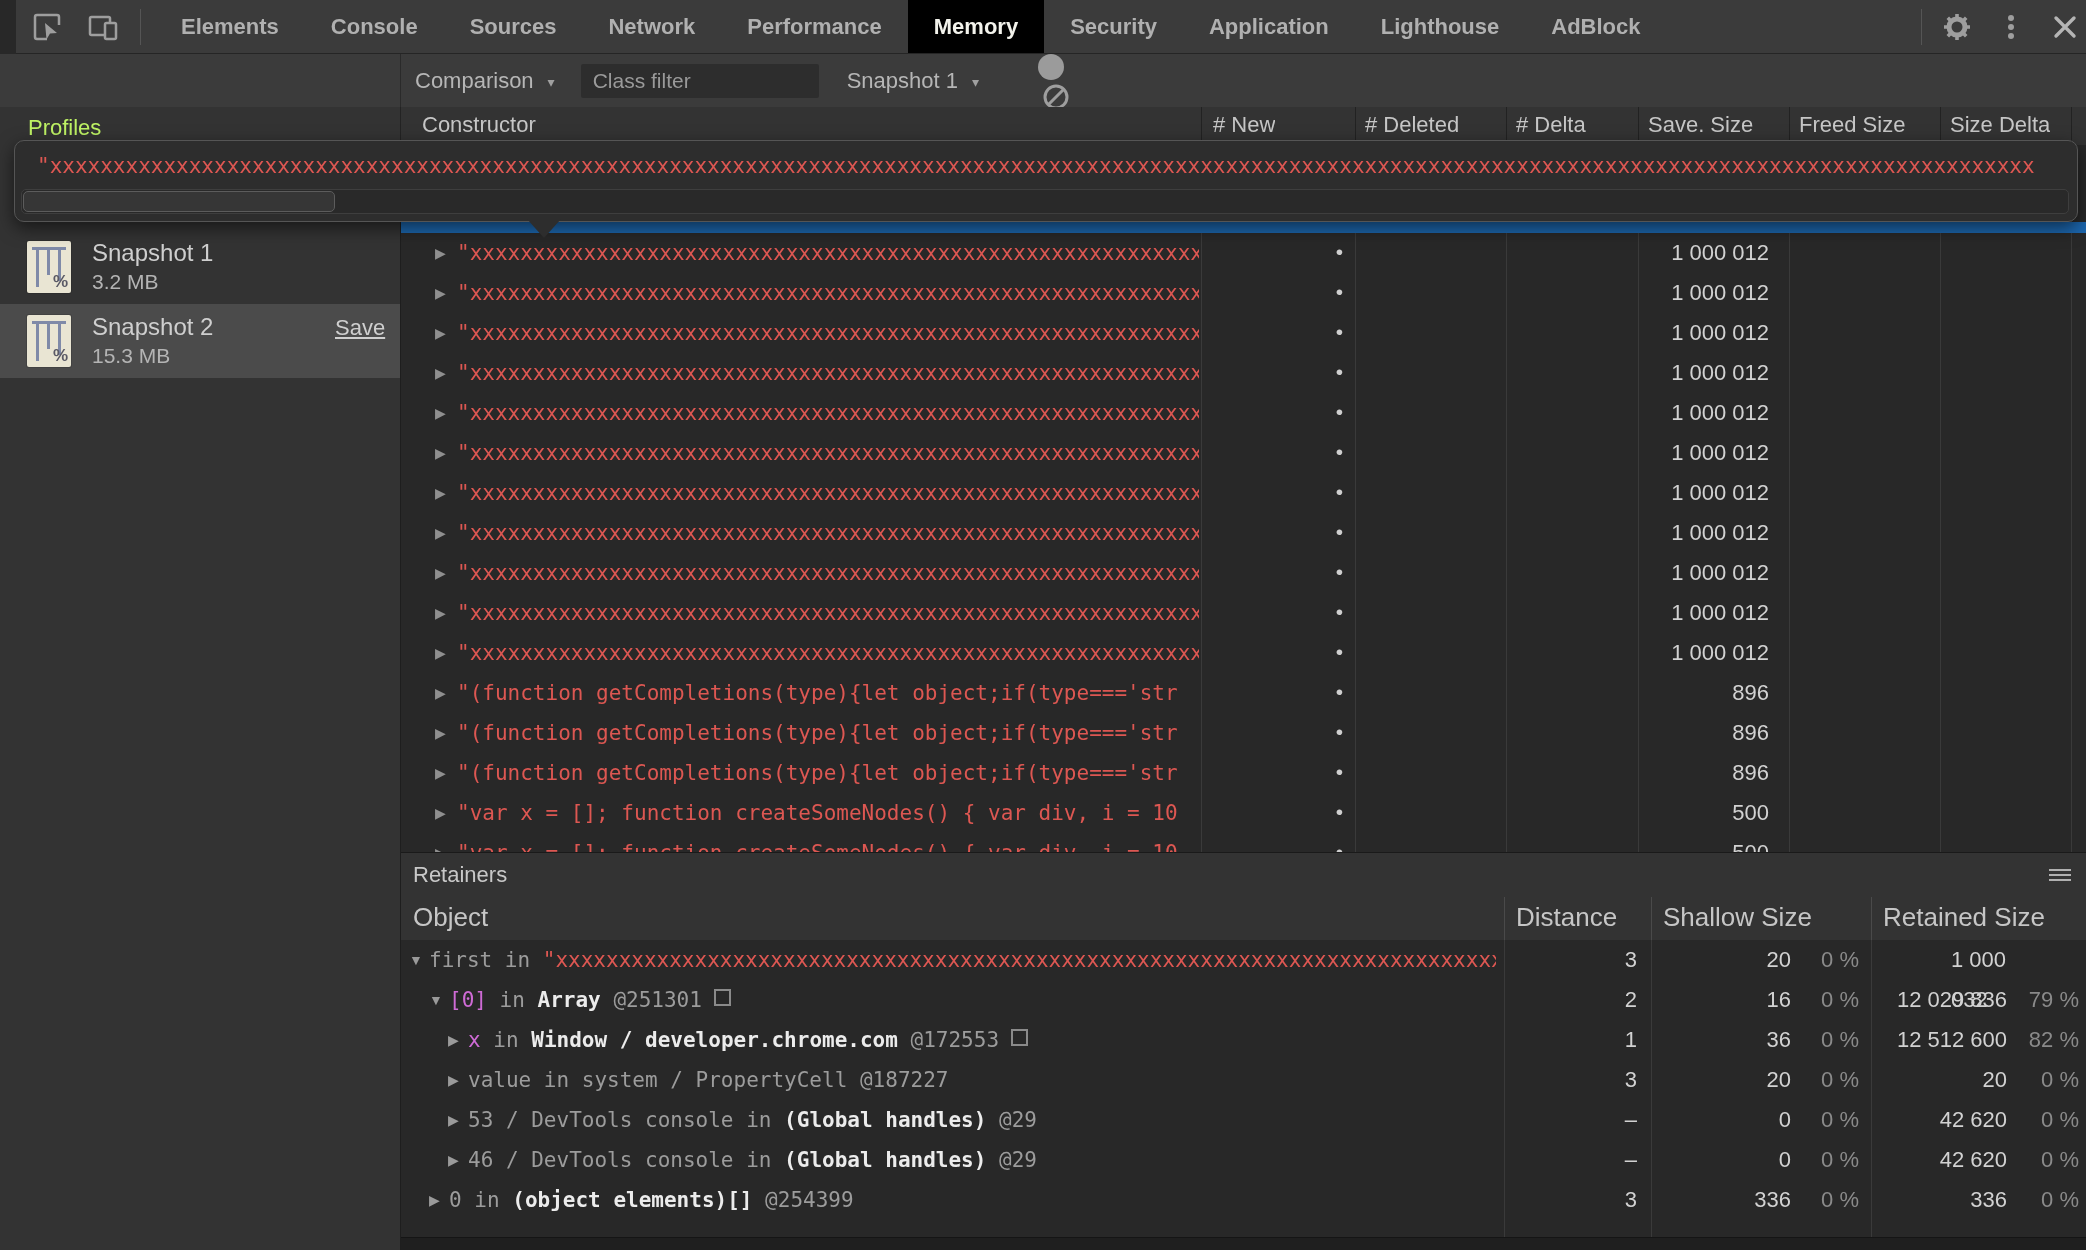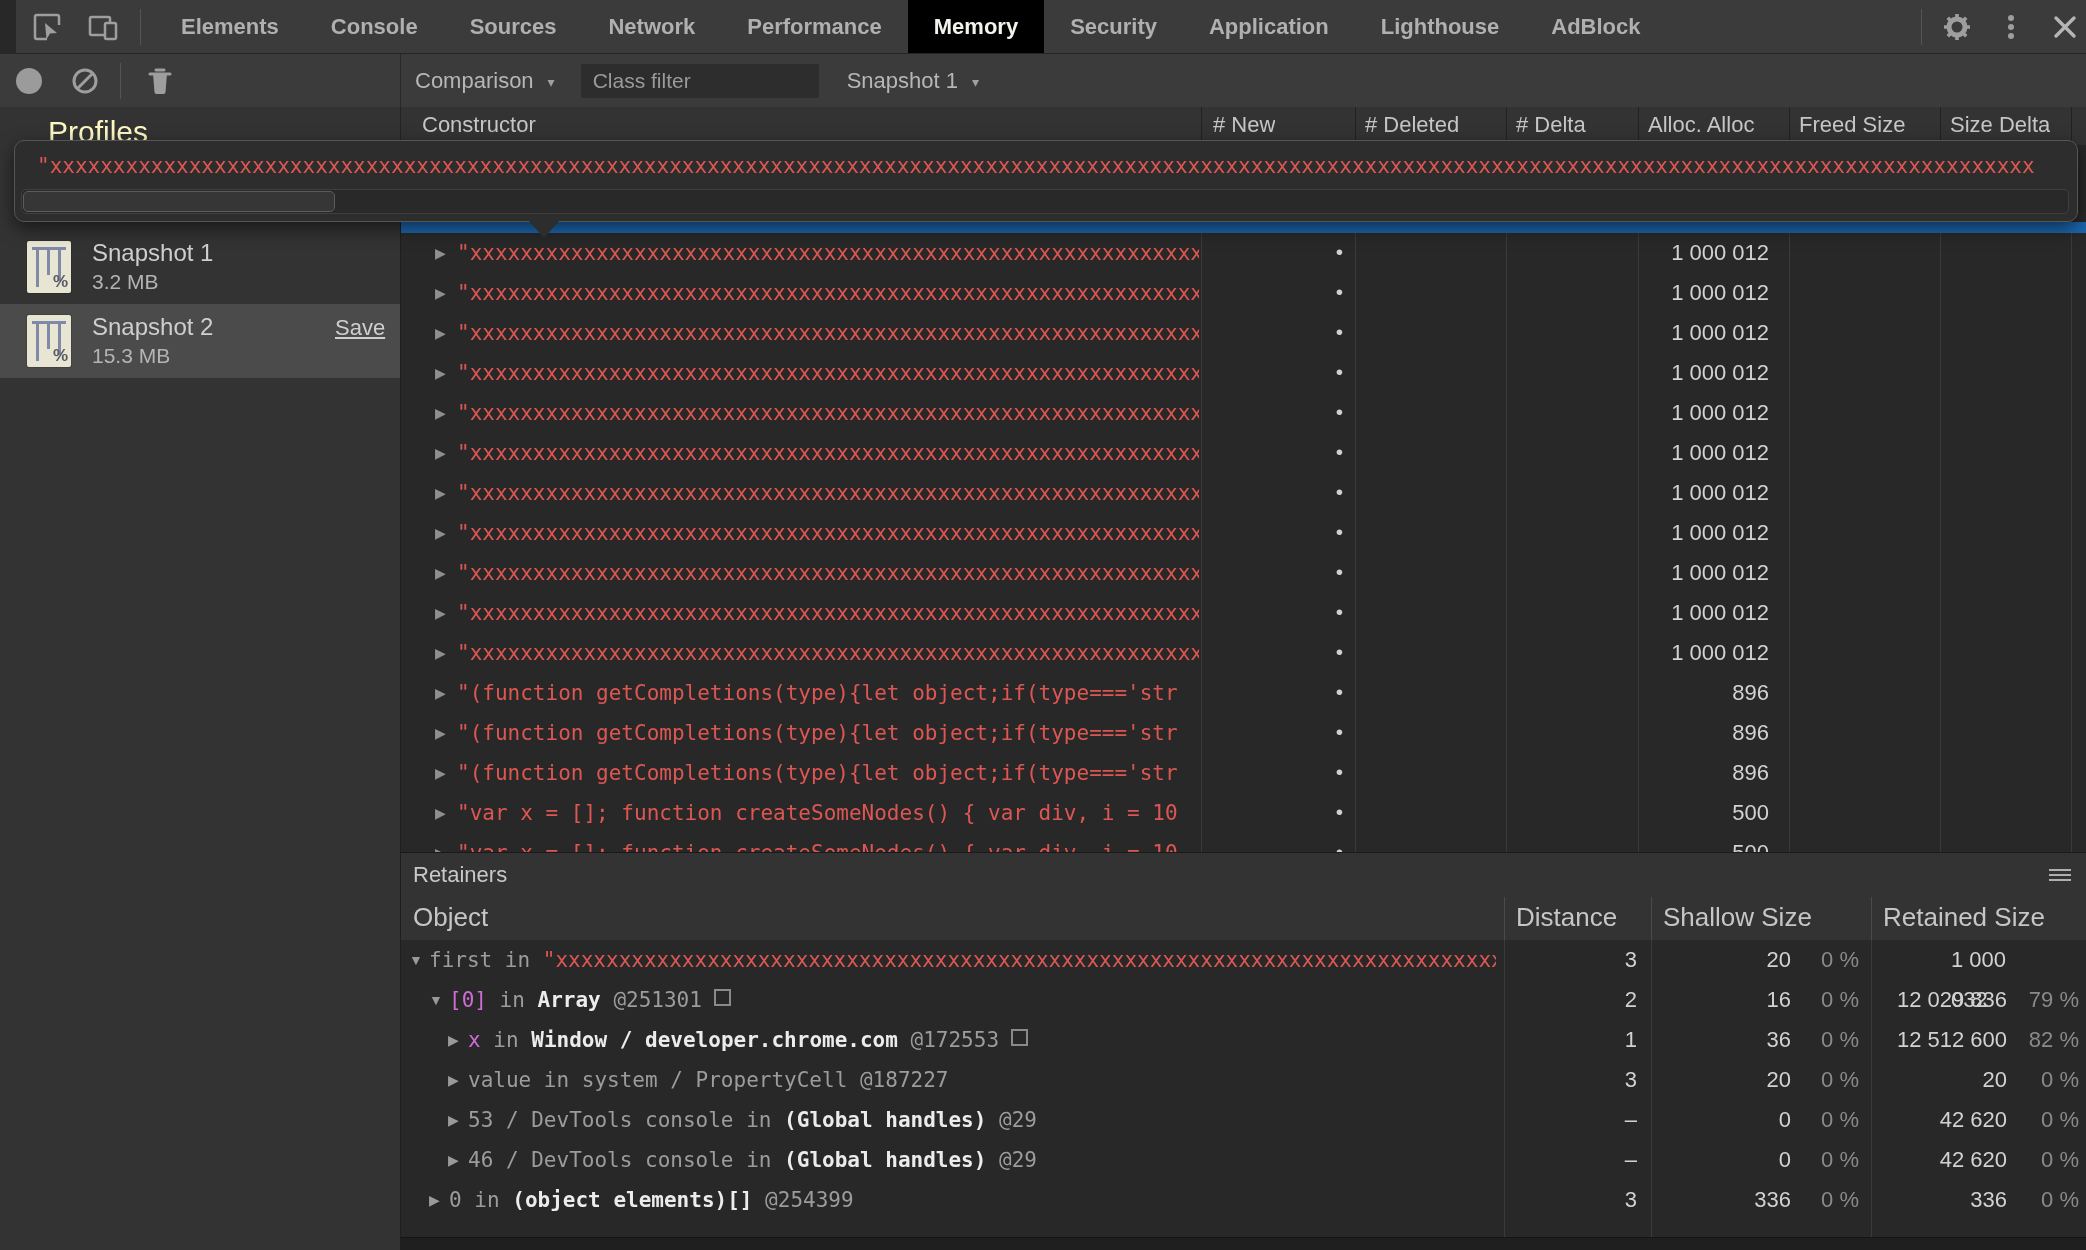--- a/index.html
+++ b/index.html
@@ -15,35 +15,35 @@
   .vsep{width:1px;height:36px;background:#555;margin:0 14px 0 20px;flex:0 0 auto;}
   #tab-strip{display:flex;height:53px;align-items:stretch;}
   .tab{padding:0 26px;line-height:53px;font-size:22px;color:#b0b0b0;white-space:nowrap;cursor:default;}
   .tab.active{background:#000;color:#f3f3ec;}
   #tabbar-right{margin-left:auto;display:flex;align-items:center;height:53px;}
   #tabbar-right .vsep2{width:1px;height:36px;background:#555;margin-right:18px;}
   #tabbar-right .tb-icon{margin-right:20px;}
 
   
   #toolbar{position:absolute;left:0;top:54px;width:2086px;height:53px;background:#3b3b3b;
-           border-bottom:1px solid #2c2c2c;display:flex;align-items:center;}
+           border-bottom:1px solid #2c2c2c;display:flex;align-items:center;flex-direction:column;}
   #record-btn{margin-left:16px;width:26px;height:26px;border-radius:50%;background:#9b9b9b;flex:0 0 auto;}
   #clear-btn{margin-left:26px;}
   #toolbar .vsep{margin:0 16px 0 18px;}
   #trash-btn{margin-left:6px;}
   #toolbar-main{position:absolute;left:400px;top:0;height:53px;display:flex;align-items:center;border-left:1px solid #2a2a2a;padding-left:14px;}
   .dd{display:flex;align-items:center;font-size:22px;color:#b6b6b6;margin-right:26px;white-space:nowrap;}
   .caret{font-size:14px;color:#a0a0a0;margin-left:14px;transform:translateY(1px);}
   #class-filter{width:214px;height:34px;background:#2d2d2d;border:none;border-radius:2px;color:#ddd;
                 font-size:21px;padding:0 12px;outline:none;margin-right:28px;}
   #class-filter::placeholder{color:#9a9a9a;}
 
   
   #sidebar{position:absolute;left:0;top:107px;width:400px;height:1143px;background:#333;z-index:5;}
-  #profiles-label{position:absolute;left:28px;top:8px;font-size:30px;color:#fef9c3;margin-left:20px;}
+  #profiles-label{position:absolute;left:28px;top:8px;font-size:22px;color:#bef264;}
   .snap-item{position:absolute;left:0;width:400px;height:74px;}
   .snap-item.selected{background:#4b4b4b;}
   .snap-icon{position:absolute;left:27px;top:11px;width:44px;height:52px;background:#e9e5d3;border-radius:2px;
              box-shadow:0 0 0 1px #20202033;}
   .snap-icon .ln{position:absolute;background:#7f8aa8;}
   .snap-icon .pct{position:absolute;right:3px;bottom:1px;font-size:17px;font-weight:bold;color:#5a5a66;}
   .snap-title{position:absolute;left:92px;top:9px;font-size:24px;color:#cfcfcf;}
   .snap-size{position:absolute;left:92px;top:40px;font-size:21px;color:#b4b4b4;}
   .snap-action{position:absolute;left:335px;top:11px;font-size:22px;color:#cfcfcf;text-decoration:underline;cursor:pointer;}
 
@@ -220,21 +220,21 @@
       <div class="snap-size">15.3 MB</div>
       <div class="snap-action">Save</div>
     </div>
   </div>
 
   <div id="grid-header">
     <div class="hcell" style="left:21px;">Constructor</div>
     <div class="hcell" style="left:812px;"># New</div>
     <div class="hcell" style="left:964px;"># Deleted</div>
     <div class="hcell" style="left:1115px;"># Delta</div>
-    <div class="hcell" style="left:1247px;">Alloc. Alloc</div>
+    <div class="hcell" style="left:1247px;">Save. Size</div>
     <div class="hcell" style="left:1398px;">Freed Size</div>
     <div class="hcell" style="left:1549px;">Size Delta</div>
     <div class="hline" style="left:800px;"></div>
       <div class="hline" style="left:954px;"></div>
     <div class="hline" style="left:1105px;"></div>
       <div class="hline" style="left:1237px;"></div>
     <div class="hline" style="left:1388px;"></div>
       <div class="hline" style="left:1539px;"></div>
     <div class="hline" style="left:1670px;"></div>
   </div>

